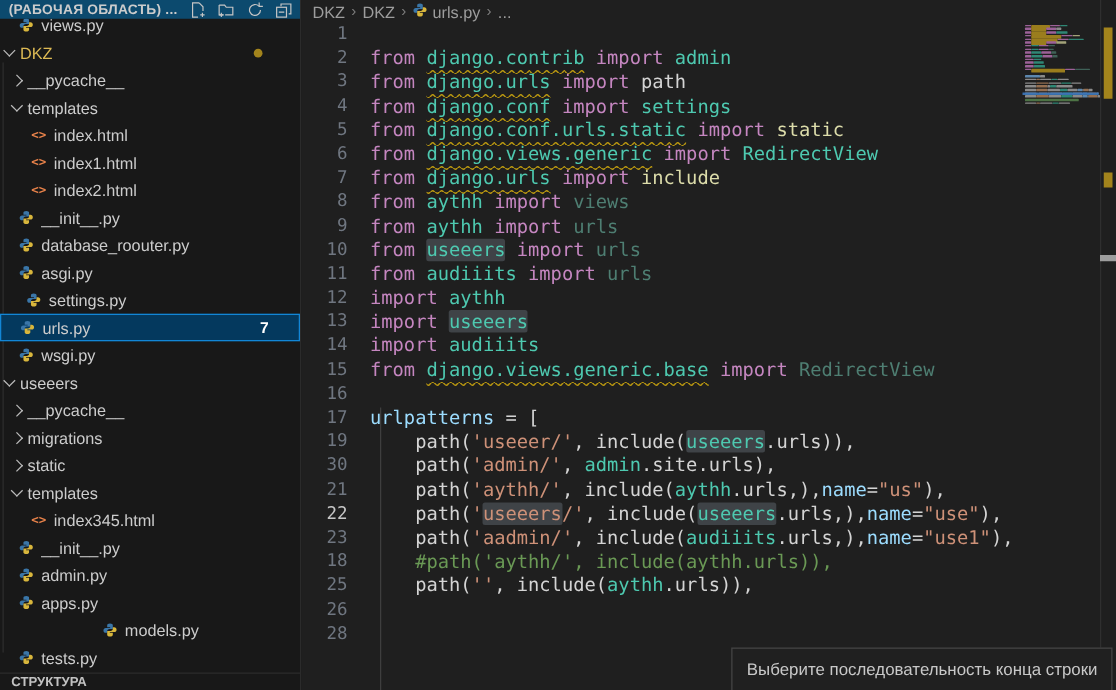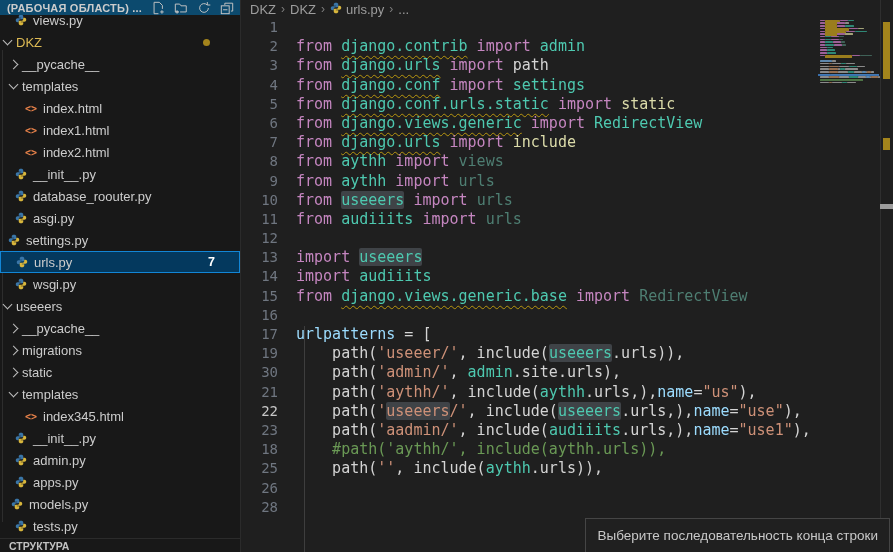--- a/index.html
+++ b/index.html
@@ -154,21 +154,21 @@
       </div>
       <div class="trow" style="padding-left: 14px;">
         <span class="fico">
           <svg width="12" height="12" viewBox="0 0 16 16">
             <path fill="#3a76a8" d="M8 1C6 1 5 1.8 5 3v2h3.2v.8H3.5C2 5.8 1 6.9 1 8.4 1 10 2 11 3.5 11H5V9.4C5 8 6 7 7.5 7H11V3c0-1.2-1-2-3-2z"></path>
             <path fill="#d8b63c" d="M8 15c2 0 3-.8 3-2v-2H7.8v-.8h4.7c1.5 0 2.5-1.1 2.5-2.6C15 6 14 5 12.5 5H11v1.6C11 8 10 9 8.5 9H5v4c0 1.2 1 2 3 2z"></path>
           </svg>
         </span>
         <span class="lbl">asgi.py</span>
       </div>
-      <div class="trow" style="padding-left: 7px;">
+      <div class="trow" style="padding-left: 20px;">
         <span class="fico">
           <svg width="12" height="12" viewBox="0 0 16 16">
             <path fill="#3a76a8" d="M8 1C6 1 5 1.8 5 3v2h3.2v.8H3.5C2 5.8 1 6.9 1 8.4 1 10 2 11 3.5 11H5V9.4C5 8 6 7 7.5 7H11V3c0-1.2-1-2-3-2z"></path>
             <path fill="#d8b63c" d="M8 15c2 0 3-.8 3-2v-2H7.8v-.8h4.7c1.5 0 2.5-1.1 2.5-2.6C15 6 14 5 12.5 5H11v1.6C11 8 10 9 8.5 9H5v4c0 1.2 1 2 3 2z"></path>
           </svg>
         </span>
         <span class="lbl">settings.py</span>
       </div>
       <div class="trow sel" style="padding-left: 14px;">
         <span class="fico">
@@ -233,21 +233,21 @@
       </div>
       <div class="trow" style="padding-left: 14px;">
         <span class="fico">
           <svg width="12" height="12" viewBox="0 0 16 16">
             <path fill="#3a76a8" d="M8 1C6 1 5 1.8 5 3v2h3.2v.8H3.5C2 5.8 1 6.9 1 8.4 1 10 2 11 3.5 11H5V9.4C5 8 6 7 7.5 7H11V3c0-1.2-1-2-3-2z"></path>
             <path fill="#d8b63c" d="M8 15c2 0 3-.8 3-2v-2H7.8v-.8h4.7c1.5 0 2.5-1.1 2.5-2.6C15 6 14 5 12.5 5H11v1.6C11 8 10 9 8.5 9H5v4c0 1.2 1 2 3 2z"></path>
           </svg>
         </span>
         <span class="lbl">apps.py</span>
       </div>
-      <div class="trow" style="padding-left: 10px;">
+      <div class="trow" style="padding-left: 0; justify-content: center;">
         <span class="fico">
           <svg width="12" height="12" viewBox="0 0 16 16">
             <path fill="#3a76a8" d="M8 1C6 1 5 1.8 5 3v2h3.2v.8H3.5C2 5.8 1 6.9 1 8.4 1 10 2 11 3.5 11H5V9.4C5 8 6 7 7.5 7H11V3c0-1.2-1-2-3-2z"></path>
             <path fill="#d8b63c" d="M8 15c2 0 3-.8 3-2v-2H7.8v-.8h4.7c1.5 0 2.5-1.1 2.5-2.6C15 6 14 5 12.5 5H11v1.6C11 8 10 9 8.5 9H5v4c0 1.2 1 2 3 2z"></path>
           </svg>
         </span>
         <span class="lbl">models.py</span>
       </div>
       <div class="trow" style="padding-left: 14px;">
         <span class="fico">
@@ -291,21 +291,21 @@
       <div class="code-line"><span class="ln">2</span><span class="lc"><span class="tok k">from </span><span class="tok mw">django.contrib</span><span class="tok k"> import </span><span class="tok m">admin</span></span></div>
       <div class="code-line"><span class="ln">3</span><span class="lc"><span class="tok k">from </span><span class="tok mw">django.urls</span><span class="tok k"> import </span><span class="tok p">path</span></span></div>
       <div class="code-line"><span class="ln">4</span><span class="lc"><span class="tok k">from </span><span class="tok mw">django.conf</span><span class="tok k"> import </span><span class="tok m">settings</span></span></div>
       <div class="code-line"><span class="ln">5</span><span class="lc"><span class="tok k">from </span><span class="tok mw">django.conf.urls.static</span><span class="tok k"> import </span><span class="tok f">static</span></span></div>
       <div class="code-line"><span class="ln">6</span><span class="lc"><span class="tok k">from </span><span class="tok mw">django.views.generic</span><span class="tok k"> import </span><span class="tok m">RedirectView</span></span></div>
       <div class="code-line"><span class="ln">7</span><span class="lc"><span class="tok k">from </span><span class="tok mw">django.urls</span><span class="tok k"> import </span><span class="tok f">include</span></span></div>
       <div class="code-line"><span class="ln">8</span><span class="lc"><span class="tok k">from </span><span class="tok m">aythh</span><span class="tok k"> import </span><span class="tok u">views</span></span></div>
       <div class="code-line"><span class="ln">9</span><span class="lc"><span class="tok k">from </span><span class="tok m">aythh</span><span class="tok k"> import </span><span class="tok u">urls</span></span></div>
       <div class="code-line"><span class="ln">10</span><span class="lc"><span class="tok k">from </span><span class="tok hl">useeers</span><span class="tok k"> import </span><span class="tok u">urls</span></span></div>
       <div class="code-line"><span class="ln">11</span><span class="lc"><span class="tok k">from </span><span class="tok m">audiiits</span><span class="tok k"> import </span><span class="tok u">urls</span></span></div>
-      <div class="code-line"><span class="ln">12</span></div>
+      <div class="code-line"><span class="ln">12</span><span class="lc"><span class="tok k">import </span><span class="tok m">aythh</span></span></div>
       <div class="code-line"><span class="ln">13</span><span class="lc"><span class="tok k">import </span><span class="tok hl">useeers</span></span></div>
       <div class="code-line"><span class="ln">14</span><span class="lc"><span class="tok k">import </span><span class="tok m">audiiits</span></span></div>
       <div class="code-line"><span class="ln">15</span><span class="lc"><span class="tok k">from </span><span class="tok mw">django.views.generic.base</span><span class="tok k"> import </span><span class="tok u">RedirectView</span></span></div>
       <div class="code-line"><span class="ln">16</span><span class="lc"></span></div>
       <div class="code-line"><span class="ln">17</span><span class="lc"><span class="tok v">urlpatterns</span><span class="tok p"> = [</span></span></div>
       <div class="code-line"><span class="ln">19</span><span class="lc"><span class="tok p">    path(</span><span class="tok s">'useeer/'</span><span class="tok p">, include(</span><span class="tok hl">useeers</span><span class="tok p">.urls)),</span></span></div>
       <div class="code-line"><span class="ln">30</span><span class="lc"><span class="tok p">    path(</span><span class="tok s">'admin/'</span><span class="tok p">, </span><span class="tok m">admin</span><span class="tok p">.site.urls),</span></span></div>
       <div class="code-line"><span class="ln">21</span><span class="lc"><span class="tok p">    path(</span><span class="tok s">'aythh/'</span><span class="tok p">, include(</span><span class="tok m">aythh</span><span class="tok p">.urls,),</span><span class="tok v">name</span><span class="tok p">=</span><span class="tok s">"us"</span><span class="tok p">),</span></span></div>
       <div class="code-line active"><span class="ln">22</span><span class="lc"><span class="tok p">    path(</span><span class="tok s">'</span><span class="tok shl">useeers</span><span class="tok s">/'</span><span class="tok p">, include(</span><span class="tok hl">useeers</span><span class="tok p">.urls,),</span><span class="tok v">name</span><span class="tok p">=</span><span class="tok s">"use"</span><span class="tok p">),</span></span></div>
       <div class="code-line"><span class="ln">23</span><span class="lc"><span class="tok p">    path(</span><span class="tok s">'aadmin/'</span><span class="tok p">, include(</span><span class="tok m">audiiits</span><span class="tok p">.urls,),</span><span class="tok v">name</span><span class="tok p">=</span><span class="tok s">"use1"</span><span class="tok p">),</span></span></div>

